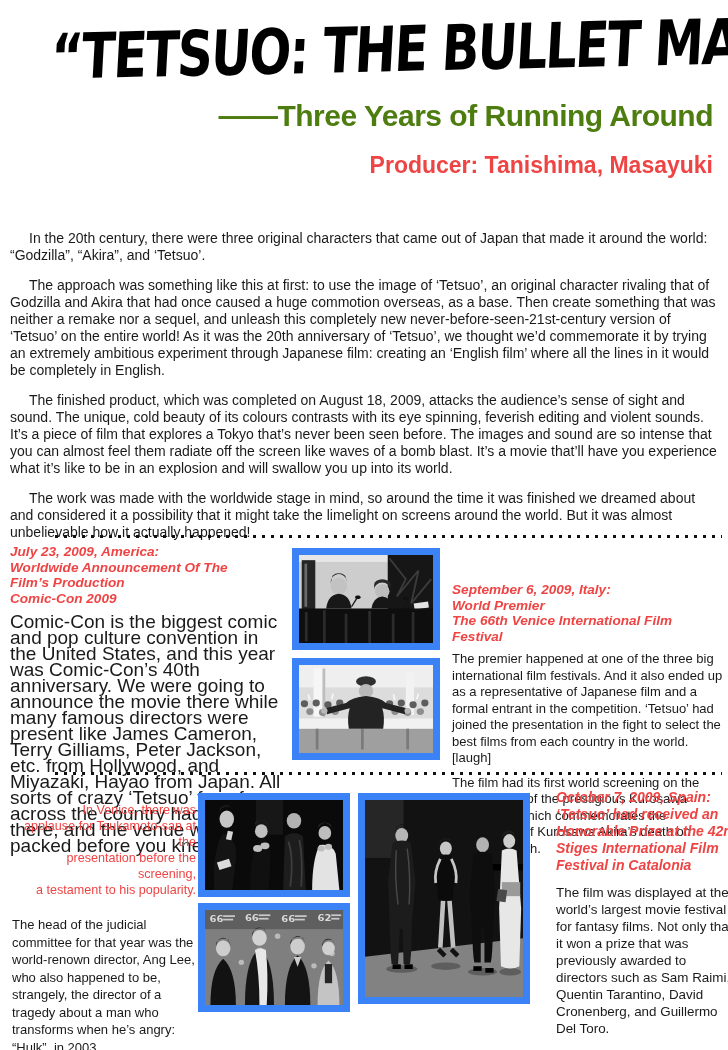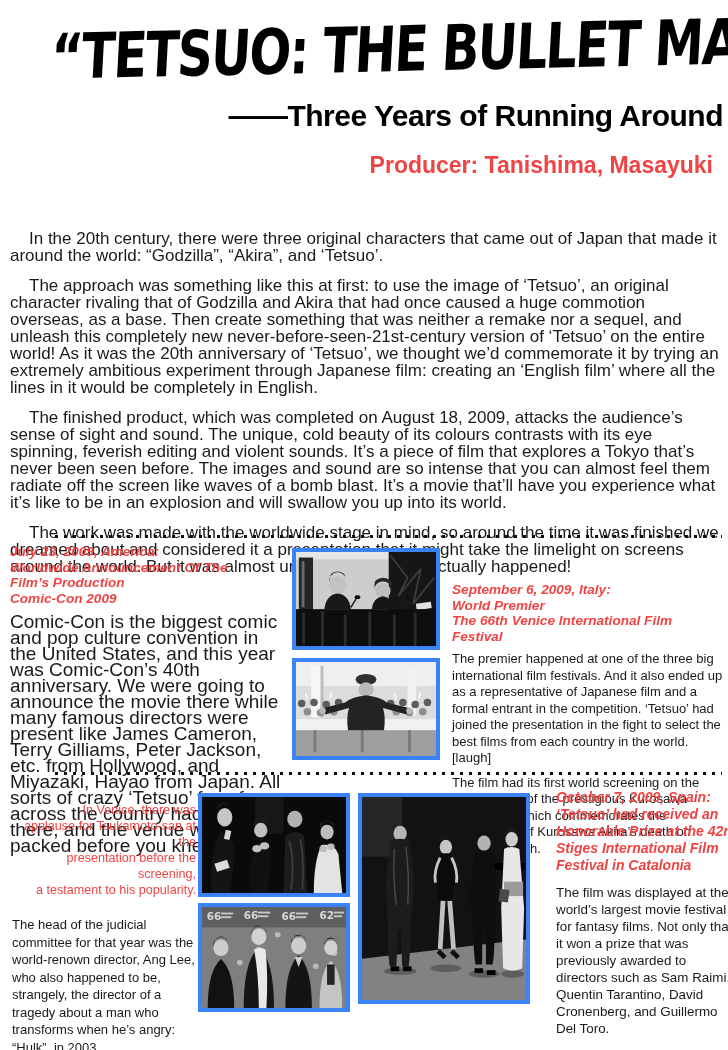--- a/index.html
+++ b/index.html
@@ -9,29 +9,29 @@
     background:#ffffff; color:#1a1a1a; overflow:hidden;
     font-family:"Liberation Sans", sans-serif;
   }
   .title-wrap { position:absolute; top:16px; left:0; right:0; text-align:center; }
   .title {
     display:inline-block; font-family:"DejaVu Sans", sans-serif;
     font-weight:900; font-size:56px; letter-spacing:-2px; color:#000;
     transform:scale(0.88,1.12) skewX(-5deg) rotate(-1deg); white-space:nowrap;
   }
   .subtitle {
-    position:absolute; top:99px; right:5px; font-weight:700; font-size:30px;
-    letter-spacing:-0.5px; color:#000000; font-family:"Liberation Sans", sans-serif;
+    position:absolute; top:99px; right:15px; font-weight:700; font-size:30px;
+    letter-spacing:-0.5px; color:#4d7c0f; font-family:"Liberation Sans", sans-serif;
   }
   .producer {
     position:absolute; top:152px; right:15px; font-weight:700; font-size:23px;
     color:#ef4444;
   }
   .intro { position:absolute; top:230px; left:10px; width:709px;
-    font-size:17px; line-height:17px; }
+    font-size:14px; line-height:17px; }
   .intro p { margin:0 0 13px 0; text-indent:19px; }
   .dotted {
     position:absolute; left:55px; width:667px; height:3px;
     background-image:repeating-linear-gradient(90deg,#111 0 3px,transparent 3px 9px);
   }
   .dotted.d1 { top:535px; }
   .dotted.d2 { top:772px; }
   .col-heading {
     font-weight:700; font-style:italic; white-space:pre-line; color:#ef4444;
   }
@@ -44,21 +44,21 @@
   .sitges { position:absolute; left:538px; top:789px; width:185px;margin-left:18px; }
   .sitges .col-heading { font-size:14px; line-height:17px; margin-bottom:10px; }
   .sitges .col-body { font-size:13.4px; line-height:17px; }
   .venice-caption {
     position:absolute; left:18px; top:802px; width:178px; text-align:right;
     font-size:12.6px; line-height:16px; white-space:pre-line;
     color:#ef4444;
   }
   .anglee { position:absolute; left:12px; top:886px; width:190px;
     font-size:13px; line-height:17.5px;margin-top:30px; }
-  .photo { position:absolute; border:4px solid #3b82f6; background:#a16207; overflow:hidden; }
+  .photo { position:absolute; border:7px solid #3b82f6; background:#a16207; overflow:hidden; }
   .photo svg { display:block; width:100%; height:100%; }
   .ph-panel  { left:292px; top:548px; width:148px; height:102px; }
   .ph-crowd  { left:292px; top:658px; width:148px; height:102px; }
   .ph-applause { left:198px; top:793px; width:152px; height:104px; }
   .ph-photocall { left:198px; top:903px; width:152px; height:109px; }
   .ph-carpet { left:358px; top:793px; width:172px; height:211px; }
 </style>
 </head>
 <body>
 
@@ -67,21 +67,21 @@
   <div class="title-wrap">
     <span class="title">“TETSUO: THE BULLET MAN”</span>
   </div>
   <div class="subtitle">——Three Years of Running Around</div>
   <div class="producer">Producer: Tanishima, Masayuki</div>
 
   <div class="intro">
     <p>In the 20th century, there were three original characters that came out of Japan that made it around the world: “Godzilla”, “Akira”, and ‘Tetsuo’.</p>
     <p>The approach was something like this at first: to use the image of ‘Tetsuo’, an original character rivaling that of Godzilla and Akira that had once caused a huge commotion overseas, as a base. Then create something that was neither a remake nor a sequel, and unleash this completely new never-before-seen-21st-century version of ‘Tetsuo’ on the entire world! As it was the 20th anniversary of ‘Tetsuo’, we thought we’d commemorate it by trying an extremely ambitious experiment through Japanese film: creating an ‘English film’ where all the lines in it would be completely in English.</p>
     <p>The finished product, which was completed on August 18, 2009, attacks the audience’s sense of sight and sound. The unique, cold beauty of its colours contrasts with its eye spinning, feverish editing and violent sounds. It’s a piece of film that explores a Tokyo that’s never been seen before. The images and sound are so intense that you can almost feel them radiate off the screen like waves of a bomb blast. It’s a movie that’ll have you experience what it’s like to be in an explosion and will swallow you up into its world.</p>
-    <p>The work was made with the worldwide stage in mind, so around the time it was finished we dreamed about and considered it a presentation that it might take the limelight on screens around the world. But it was almost unbelievable how it actually happened!</p>
+    <p>The work was made with the worldwide stage in mind, so around the time it was finished we dreamed about and considered it a possibility that it might take the limelight on screens around the world. But it was almost unbelievable how it actually happened!</p>
   </div>
 
   <div class="dotted d1"></div>
 
   <div class="comiccon">
     <div class="col-heading">July 23, 2009, America:
 Worldwide Announcement Of The
 Film’s Production
 Comic-Con 2009</div>
     <div class="col-body">Comic-Con is the biggest comic and pop culture convention in the United States, and this year was Comic-Con’s 40th anniversary. We were going to announce the movie there while many famous directors were present like James Cameron, Terry Gilliams, Peter Jackson, etc. from Hollywood, and Miyazaki, Hayao from Japan. All sorts of crazy ‘Tetsuo’ fans from across the country had gathered there, and the venue was jam-packed before you knew it.</div>

